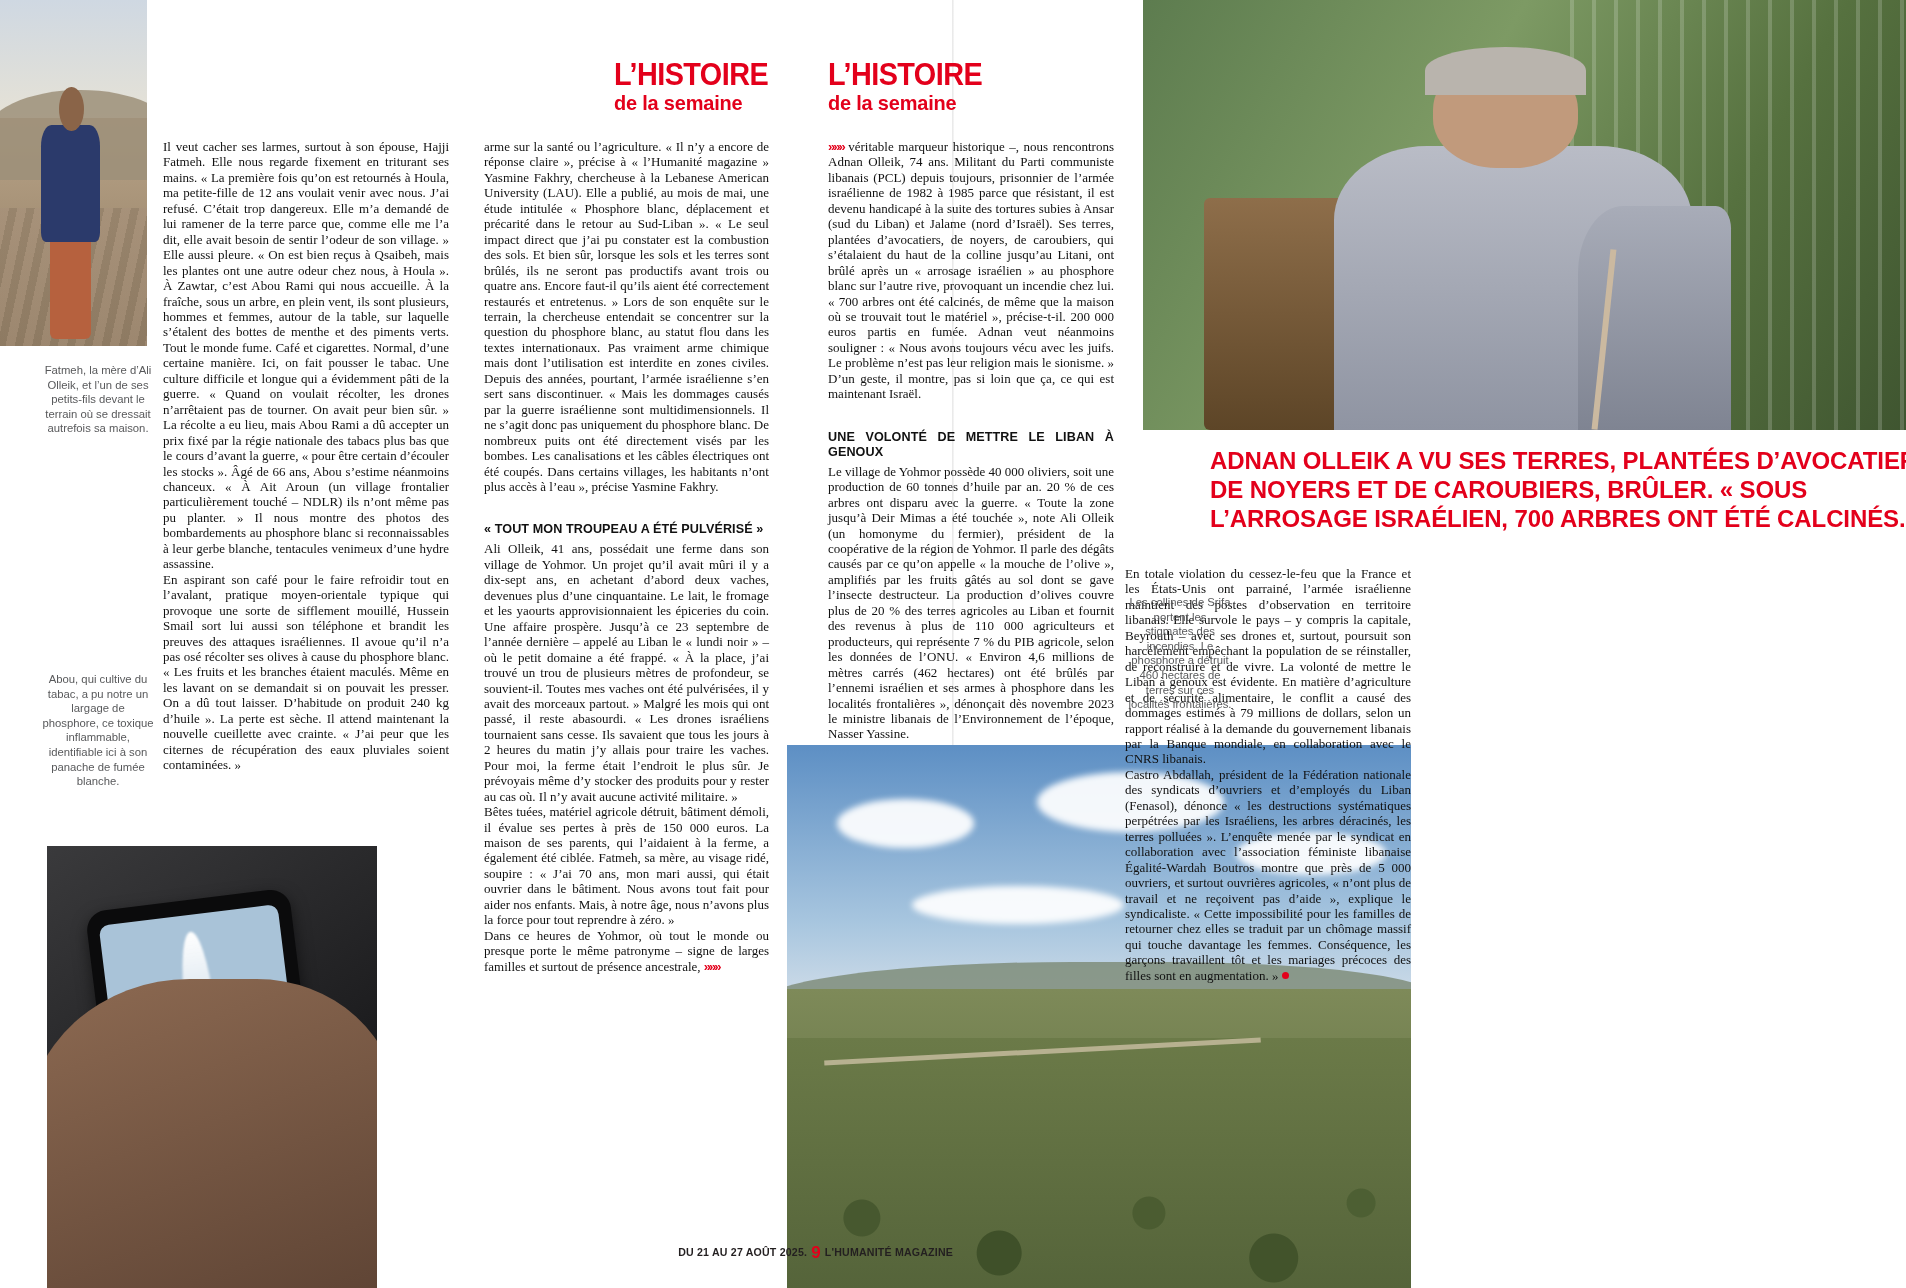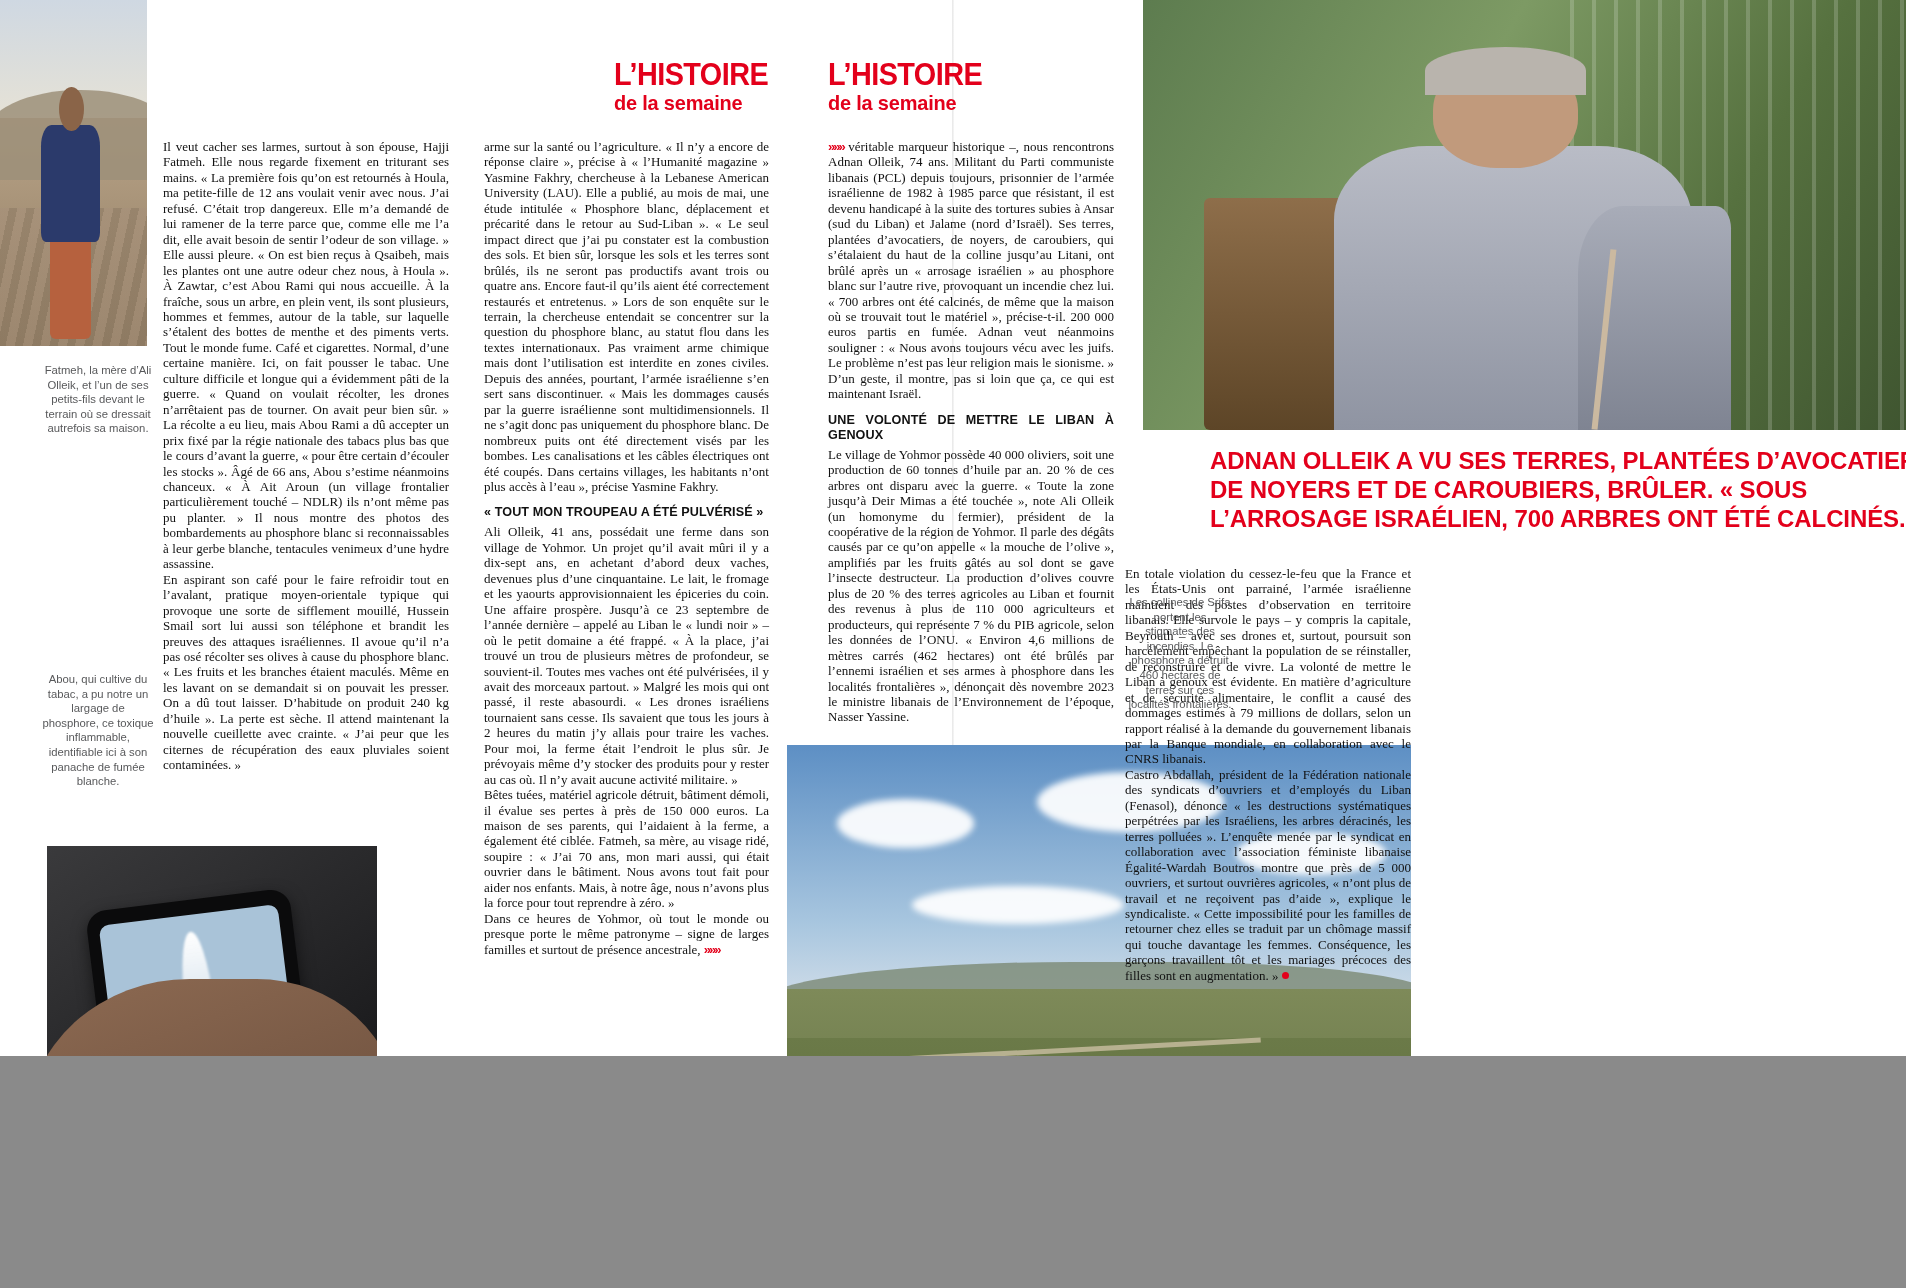--- a/index.html
+++ b/index.html
@@ -3,21 +3,21 @@
 <meta charset="utf-8">
 <title>L'Humanité Magazine — L'histoire de la semaine</title>
 <style>
   html,body{margin:0;padding:0;background:#8a8a8a;}
   body{
     font-family:"Liberation Serif", serif;
     -webkit-font-smoothing:antialiased;
   }
   #spread{
     position:relative;
-    width:1906px;height:1056px;
+    width:1906px;height:1288px;
     background:#ffffff;
     overflow:hidden;
   }
   .page{position:absolute;top:0;height:1288px;background:#fff;}
   #page-left{left:0;width:953px;}
   #page-right{left:953px;width:953px;}
   .gutter{
     position:absolute;left:952px;top:0;width:2px;height:1288px;
     background:linear-gradient(to right,rgba(0,0,0,.10),rgba(0,0,0,.03));
     pointer-events:none;
@@ -60,21 +60,21 @@
   #c2{left:484px;top:139px;width:285px;}
   #c3{left:828px;top:139px;width:286px;}
   #c4{left:1125px;top:139px;width:286px;}
 
   .sub{
     font-family:"Liberation Sans", sans-serif;
     font-weight:700;
     font-size:12.6px;
     letter-spacing:.1px;
     color:#111;
-    margin:11px 0 4px 0;
+    margin:28px 0 4px 0;
     line-height:15px;
   }
   .sub.caps{text-transform:uppercase;}
 
   .redmark{
     color:#e3001b;font-weight:700;
     font-family:"Liberation Sans",sans-serif;
     font-size:13px;letter-spacing:-2px;
   }
   .redsq{

